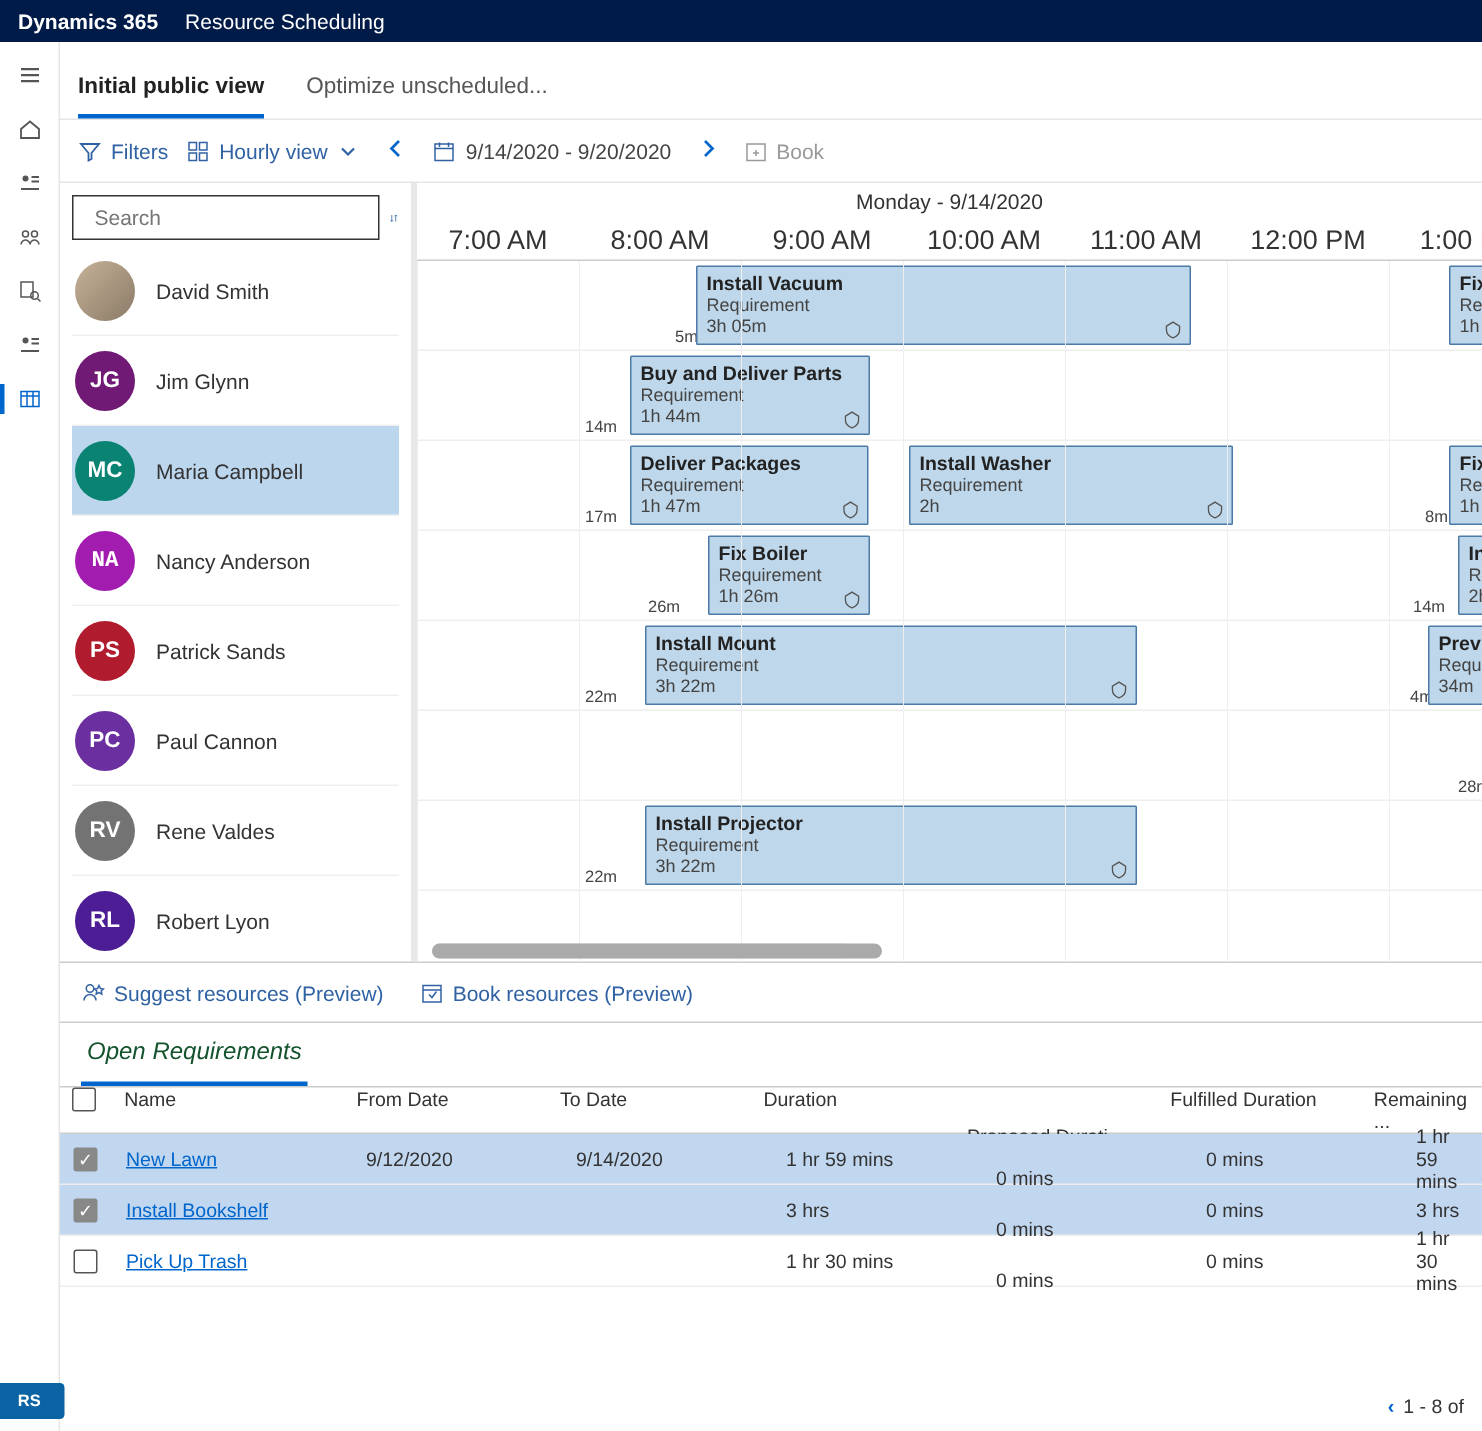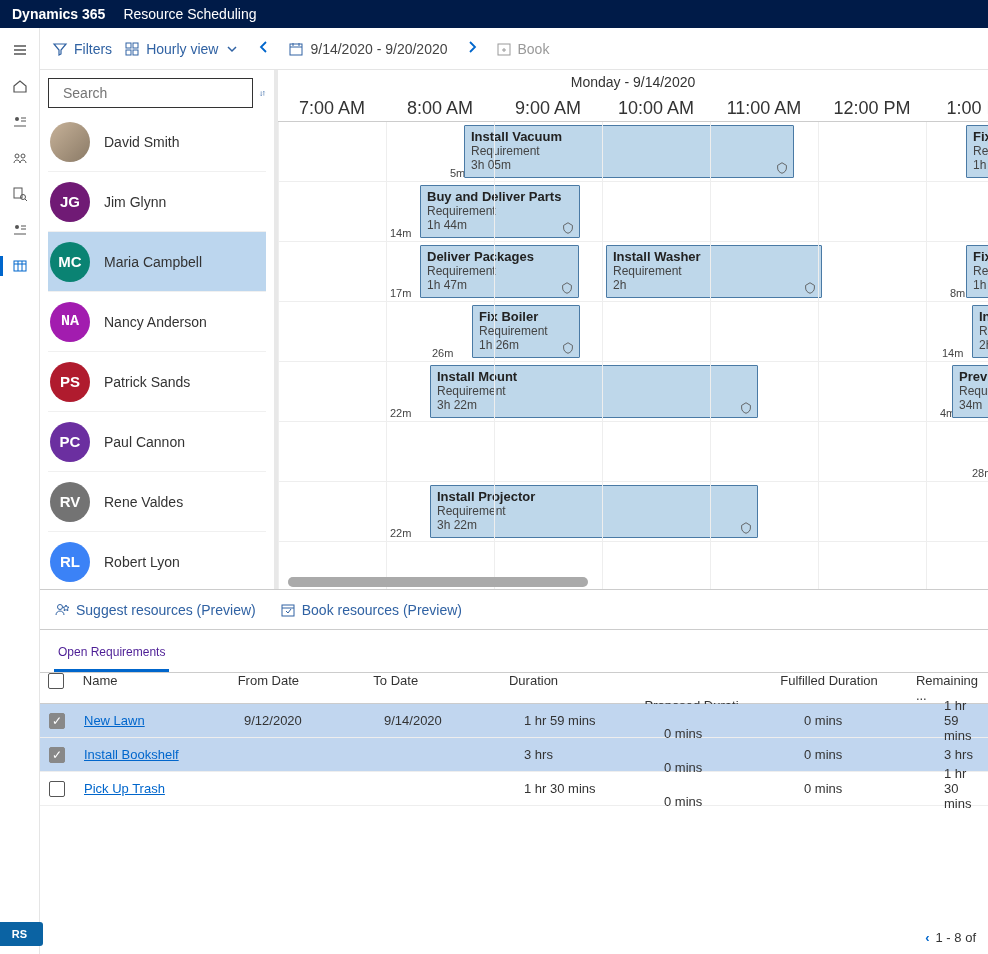--- a/index.html
+++ b/index.html
@@ -70,21 +70,21 @@
 .travelLabel { position:absolute; font-size:11px; color:#444; }
 .hscroll { position:absolute; left:10px; right:420px; bottom:2px; height:10px; background:#ddd; border-radius:5px; }
 .hscroll .thumb { position:absolute; left:0; width:300px; top:0; bottom:0; background:#aaa; border-radius:5px; }
 
 
 .actionsbar { height:40px; display:flex; align-items:center; gap:24px; padding:0 14px; border-bottom:1px solid #ccc; color:#3062a3; font-size:14px;}
 .actionsbar .action { display:flex; align-items:center; gap:6px; cursor:pointer;}
 
 
 .btabs { height:42px; display:flex; align-items:flex-end; padding:0 14px; }
-.btab { font-size:12px; padding:10px 4px; border-bottom:3px solid #0066cc; color:#4c1d95; cursor:pointer;}
+.btab { font-size:16px; padding:10px 4px; border-bottom:3px solid #0066cc; color:#14532d; cursor:pointer;font-style:italic;}
 
 
 .reqtable { flex:1; display:flex; flex-direction:column; overflow:hidden; }
 .throw { display:flex; height:32px; border-top:1px solid #ccc; border-bottom:1px solid #ccc; align-items:flex-start; font-size:13px; }
 .throw .th, .trow .td { padding:0 10px; }
 .cb { width:34px; display:flex; align-items:center; justify-content:center; }
 .cb .box { width:16px; height:16px; border:1px solid #555; border-radius:2px; background:#fff; display:flex; align-items:center; justify-content:center;}
 .cb .box.ck { background:#888; border-color:#888;}
 .cb .box.ck::after { content:"✓"; color:#fff; font-size:12px; line-height:1;}
 .col-name{ width:160px;} .col-from{width:140px;} .col-to{width:140px;} .col-dur{width:140px;} .col-prop{width:140px; white-space:nowrap; overflow:hidden; text-overflow:ellipsis;margin-top:25px;} .col-ful{width:140px;} .col-rem{flex:1;}
@@ -145,20 +145,24 @@
       <div class="navitem active">
           <svg viewBox="0 0 16 16">
             <rect x="2" y="3" width="12" height="10" fill="none" stroke="currentColor"></rect>
             <path d="M2 6h12M6 3v10M10 3v10" stroke="currentColor"></path>
           </svg>
         </div>
       <div class="user-badge">RS</div>
     </div>
 
     <div class="content">
+      <div class="tabsrow">
+        <div class="tab active">Initial public view</div>
+        <div class="tab">Optimize unscheduled...</div>
+      </div>
 
       <div class="toolbar">
         <div class="tbitem">
           <svg viewBox="0 0 16 16">
               <path d="M2 3h12l-5 6v4l-2 1v-5z" fill="none" stroke="currentColor" stroke-width="1.2"></path>
             </svg>
           <span>Filters</span>
         </div>
         <div class="tbitem">
           <svg viewBox="0 0 16 16">
@@ -233,21 +237,21 @@
               </div>
               <div class="resrow">
                 <div class="avatar" style="background: rgb(107, 47, 160);">PC</div>
                 <div class="resname">Paul Cannon</div>
               </div>
               <div class="resrow">
                 <div class="avatar" style="background: rgb(115, 115, 115);">RV</div>
                 <div class="resname">Rene Valdes</div>
               </div>
               <div class="resrow">
-                <div class="avatar" style="background: #3b82f6;">RL</div>
+                <div class="avatar" style="background: #4c1d95;">RL</div>
                 <div class="resname">Robert Lyon</div>
               </div>
             </div>
         </div>
 
         <div class="timeline">
           <div class="dayheader">Monday - 9/14/2020</div>
           <div class="timeheader" id="timeheader">
               <div class="timecol">7:00 AM</div>
               <div class="timecol">8:00 AM</div>

